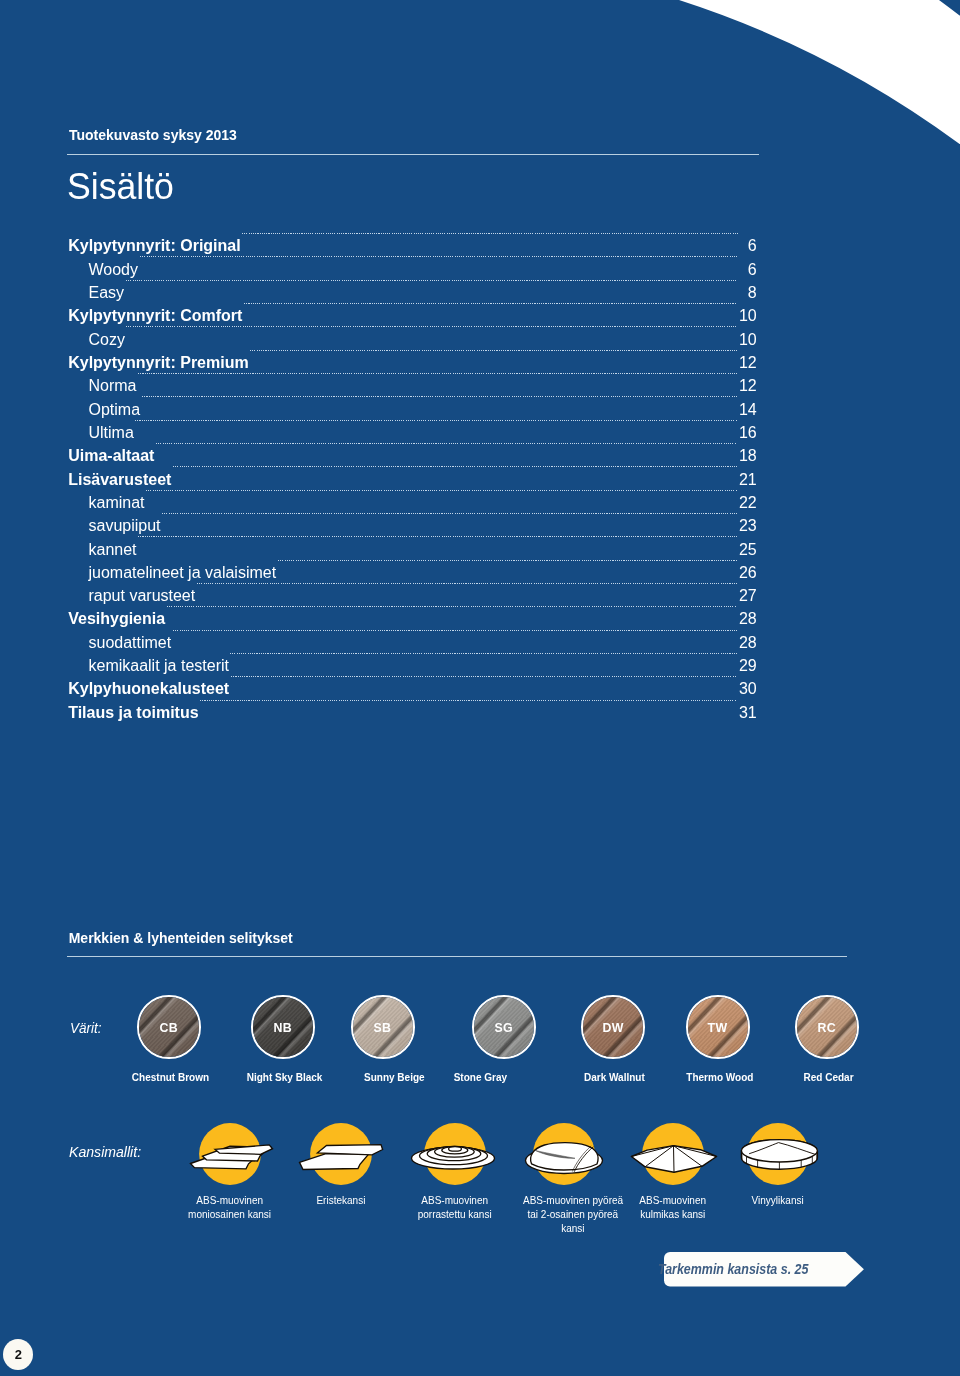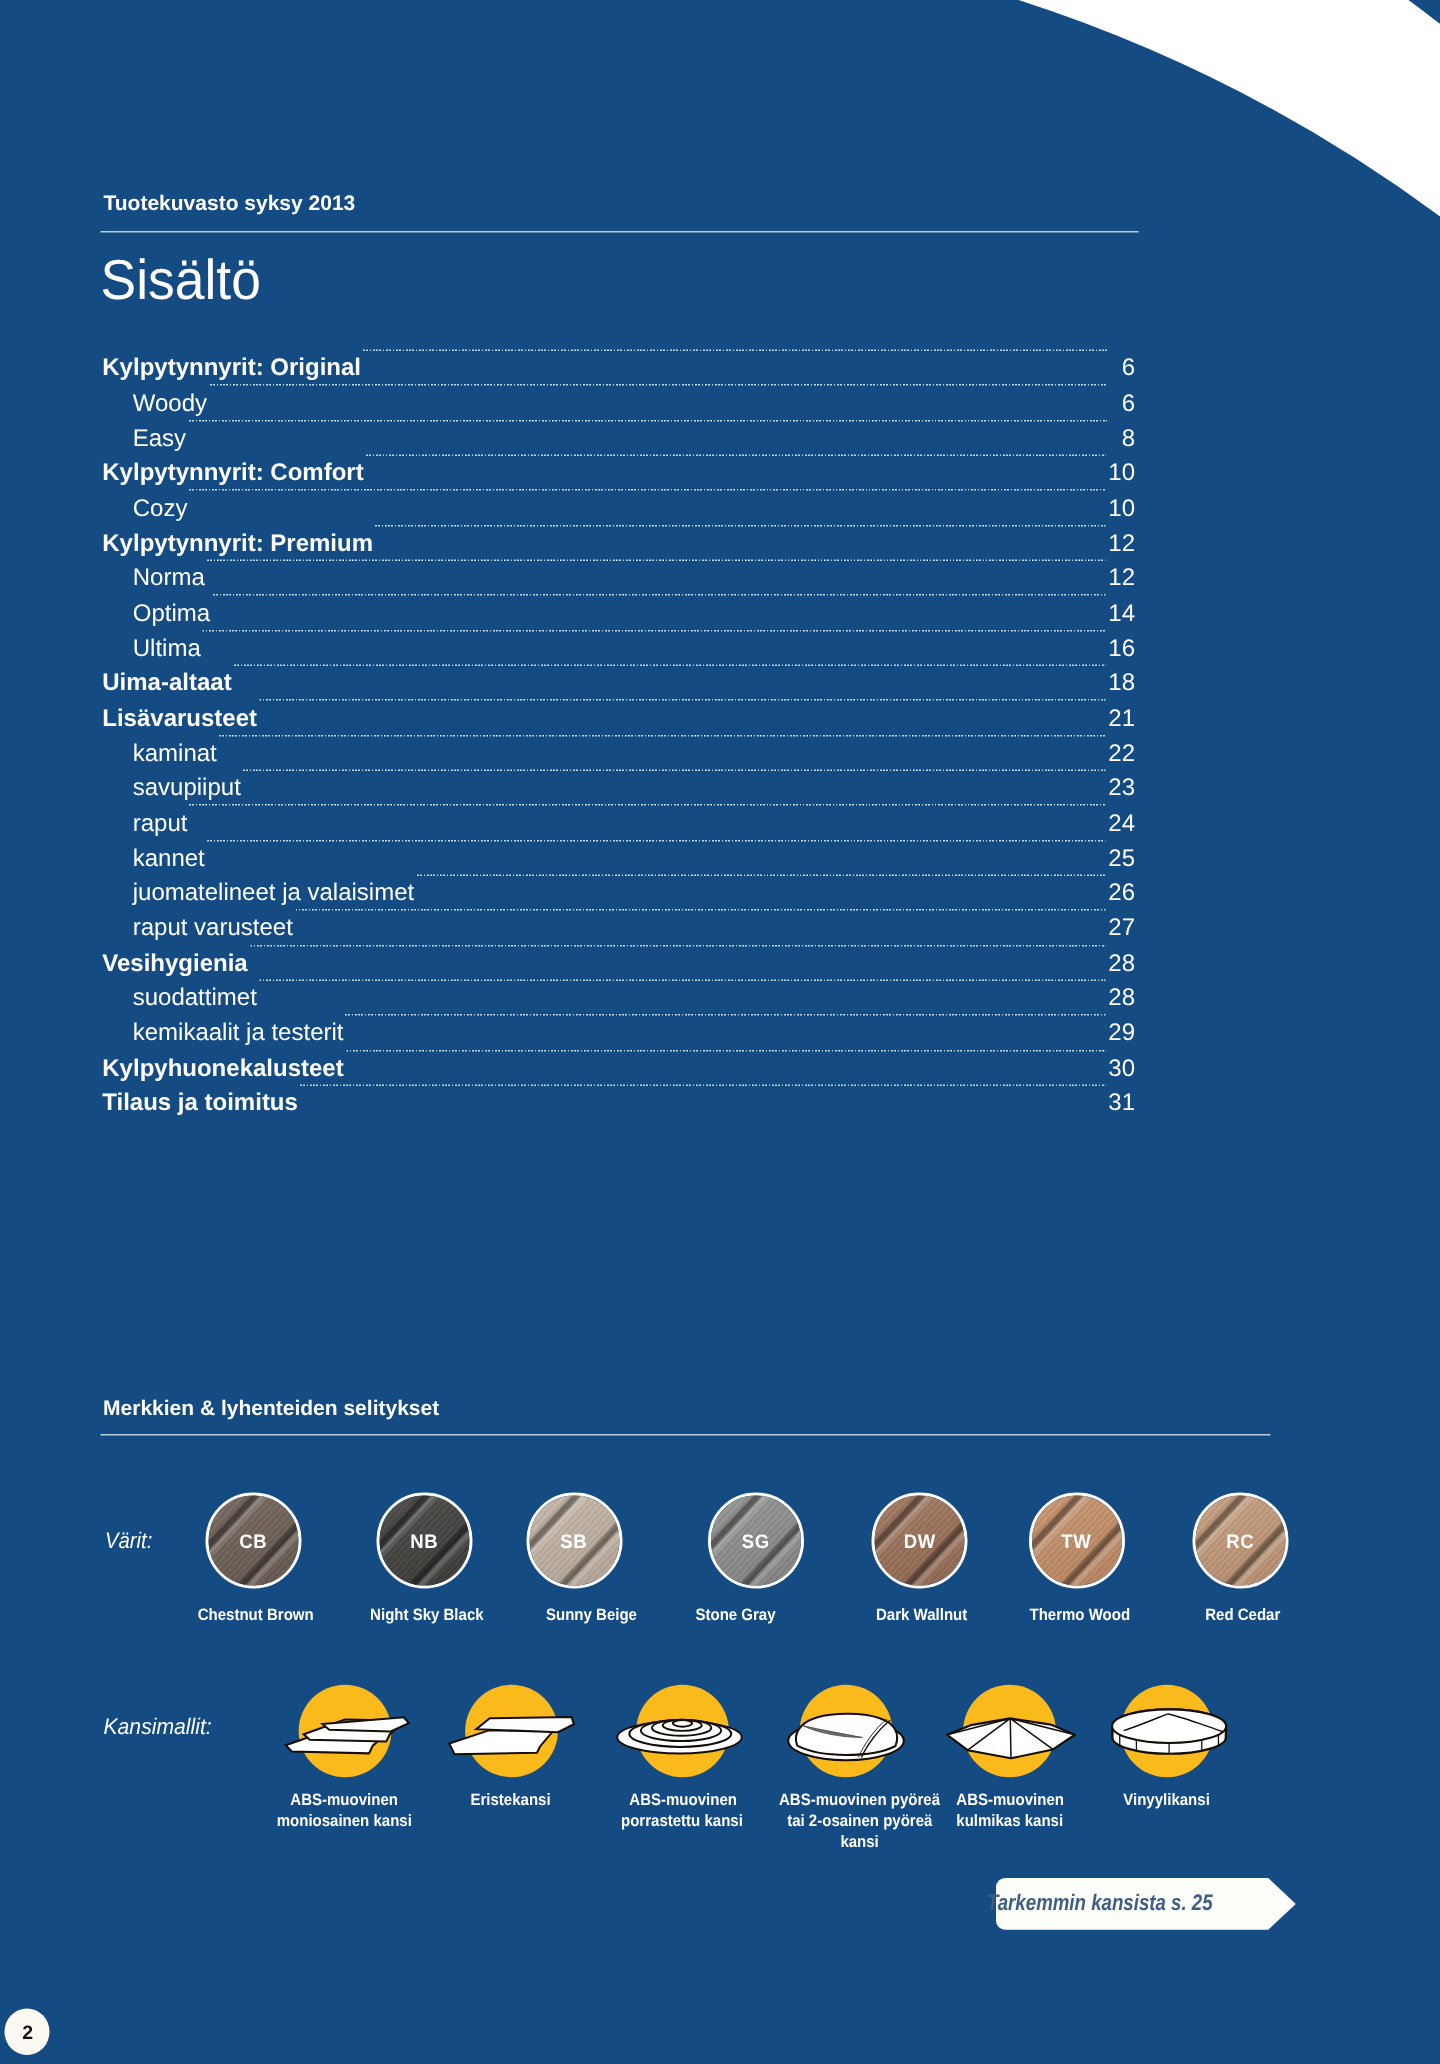--- a/index.html
+++ b/index.html
@@ -41,21 +41,21 @@
                 display:flex;align-items:center;justify-content:center;
                 font-size:13px;font-weight:700;color:#fff;letter-spacing:.4px;}
   .swatch .code span{display:inline-block;transform:scaleX(.95);}
   .cname{position:absolute;font-size:11px;line-height:13.9px;font-weight:700;text-align:center;white-space:nowrap;}
   .cname span{display:inline-block;transform:scaleX(.91);}
 
   .kansi-lbl{position:absolute;left:68.5px;top:1143px;font-size:15px;font-style:italic;
        transform:scaleX(.94);transform-origin:left top;}
   .lid{position:absolute;width:66px;height:62px;}
   .lid svg{overflow:visible;}
-  .lname{position:absolute;font-size:11px;font-weight:700;text-align:center;line-height:13.9px;}
+  .lname{position:absolute;font-size:11px;font-weight:400;text-align:center;line-height:13.9px;}
   .lname span{display:block;}
   .lname span i{display:inline-block;transform:scaleX(.91);font-style:normal;}
 
   
   .banner{position:absolute;left:646.4px;top:1252px;width:200px;height:34.5px;padding-left:18px;}
   .banner .txt{position:absolute;left:11.9px;top:9px;
        font-size:15px;line-height:15px;font-style:italic;font-weight:700;color:#3e5d82;white-space:nowrap;
        transform:scaleX(.83);transform-origin:left top;}
 
   .pagenum{position:absolute;left:3.4px;top:1339.4px;width:30px;height:31px;border-radius:50%;
@@ -136,25 +136,20 @@
         <span class="lbl">kaminat</span>
         <span class="dots"></span>
         <span class="pg">22</span>
       </div>
       <div class="row sub">
         <span class="lbl">savupiiput</span>
         <span class="dots"></span>
         <span class="pg">23</span>
       </div>
       <div class="row sub">
-        <span class="lbl">raput</span>
-        <span class="dots"></span>
-        <span class="pg">24</span>
-      </div>
-      <div class="row sub">
         <span class="lbl">kannet</span>
         <span class="dots"></span>
         <span class="pg">25</span>
       </div>
       <div class="row sub">
         <span class="lbl">juomatelineet ja valaisimet</span>
         <span class="dots"></span>
         <span class="pg">26</span>
       </div>
       <div class="row sub">
@@ -214,21 +209,21 @@
           <span>SB</span>
         </span>
       </div>
       <div class="cname" style="left: 319.6px; top: 1071px; width: 150px;"><span>Sunny Beige</span></div>
       <div class="swatch" style="left: 472.3px; top: 995px; width: 63.6px; height: 63.6px;">
         <span class="tex" style="background: repeating-linear-gradient(133deg, rgba(0, 0, 0, 0) 0px, rgba(0, 0, 0, 0) 19px, rgba(0, 0, 0, 0.1) 20px, rgba(0, 0, 0, 0.4) 22px, rgba(0, 0, 0, 0.4) 24px, rgba(255, 255, 255, 0.24) 26.5px, rgba(255, 255, 255, 0.1) 28.5px, rgba(0, 0, 0, 0) 31px, rgba(0, 0, 0, 0) 34px), repeating-linear-gradient(133deg, rgba(0, 0, 0, 0.05) 0px, rgba(0, 0, 0, 0.05) 1.5px, rgba(255, 255, 255, 0.03) 1.5px, rgba(255, 255, 255, 0.03) 3px), linear-gradient(160deg, rgba(255, 255, 255, 0.09), rgba(0, 0, 0, 0.09)), linear-gradient(rgb(142, 143, 141), rgb(142, 143, 141));"></span>
         <span class="code">
           <span>SG</span>
         </span>
       </div>
-      <div class="cname" style="left: 415px; top: 1071px; width: 150px; text-align: center;"><span>Stone Gray</span></div>
+      <div class="cname" style="left: 405px; top: 1071px; width: 150px; text-align: center;"><span>Stone Gray</span></div>
       <div class="swatch" style="left: 581.2px; top: 995px; width: 63.6px; height: 63.6px;">
         <span class="tex" style="background: repeating-linear-gradient(133deg, rgba(0, 0, 0, 0) 0px, rgba(0, 0, 0, 0) 19px, rgba(0, 0, 0, 0.1) 20px, rgba(0, 0, 0, 0.4) 22px, rgba(0, 0, 0, 0.4) 24px, rgba(255, 255, 255, 0.24) 26.5px, rgba(255, 255, 255, 0.1) 28.5px, rgba(0, 0, 0, 0) 31px, rgba(0, 0, 0, 0) 34px), repeating-linear-gradient(133deg, rgba(0, 0, 0, 0.05) 0px, rgba(0, 0, 0, 0.05) 1.5px, rgba(255, 255, 255, 0.03) 1.5px, rgba(255, 255, 255, 0.03) 3px), linear-gradient(160deg, rgba(255, 255, 255, 0.09), rgba(0, 0, 0, 0.09)), linear-gradient(rgb(156, 113, 88), rgb(156, 113, 88));"></span>
         <span class="code">
           <span>DW</span>
         </span>
       </div>
       <div class="cname" style="left: 539.5px; top: 1071px; width: 150px;"><span>Dark Wallnut</span></div>
       <div class="swatch" style="left: 686.2px; top: 995px; width: 63.6px; height: 63.6px;">
         <span class="tex" style="background: repeating-linear-gradient(133deg, rgba(0, 0, 0, 0) 0px, rgba(0, 0, 0, 0) 19px, rgba(0, 0, 0, 0.1) 20px, rgba(0, 0, 0, 0.4) 22px, rgba(0, 0, 0, 0.4) 24px, rgba(255, 255, 255, 0.24) 26.5px, rgba(255, 255, 255, 0.1) 28.5px, rgba(0, 0, 0, 0) 31px, rgba(0, 0, 0, 0) 34px), repeating-linear-gradient(133deg, rgba(0, 0, 0, 0.05) 0px, rgba(0, 0, 0, 0.05) 1.5px, rgba(255, 255, 255, 0.03) 1.5px, rgba(255, 255, 255, 0.03) 3px), linear-gradient(160deg, rgba(255, 255, 255, 0.09), rgba(0, 0, 0, 0.09)), linear-gradient(rgb(199, 144, 105), rgb(199, 144, 105));"></span>
         <span class="code">

